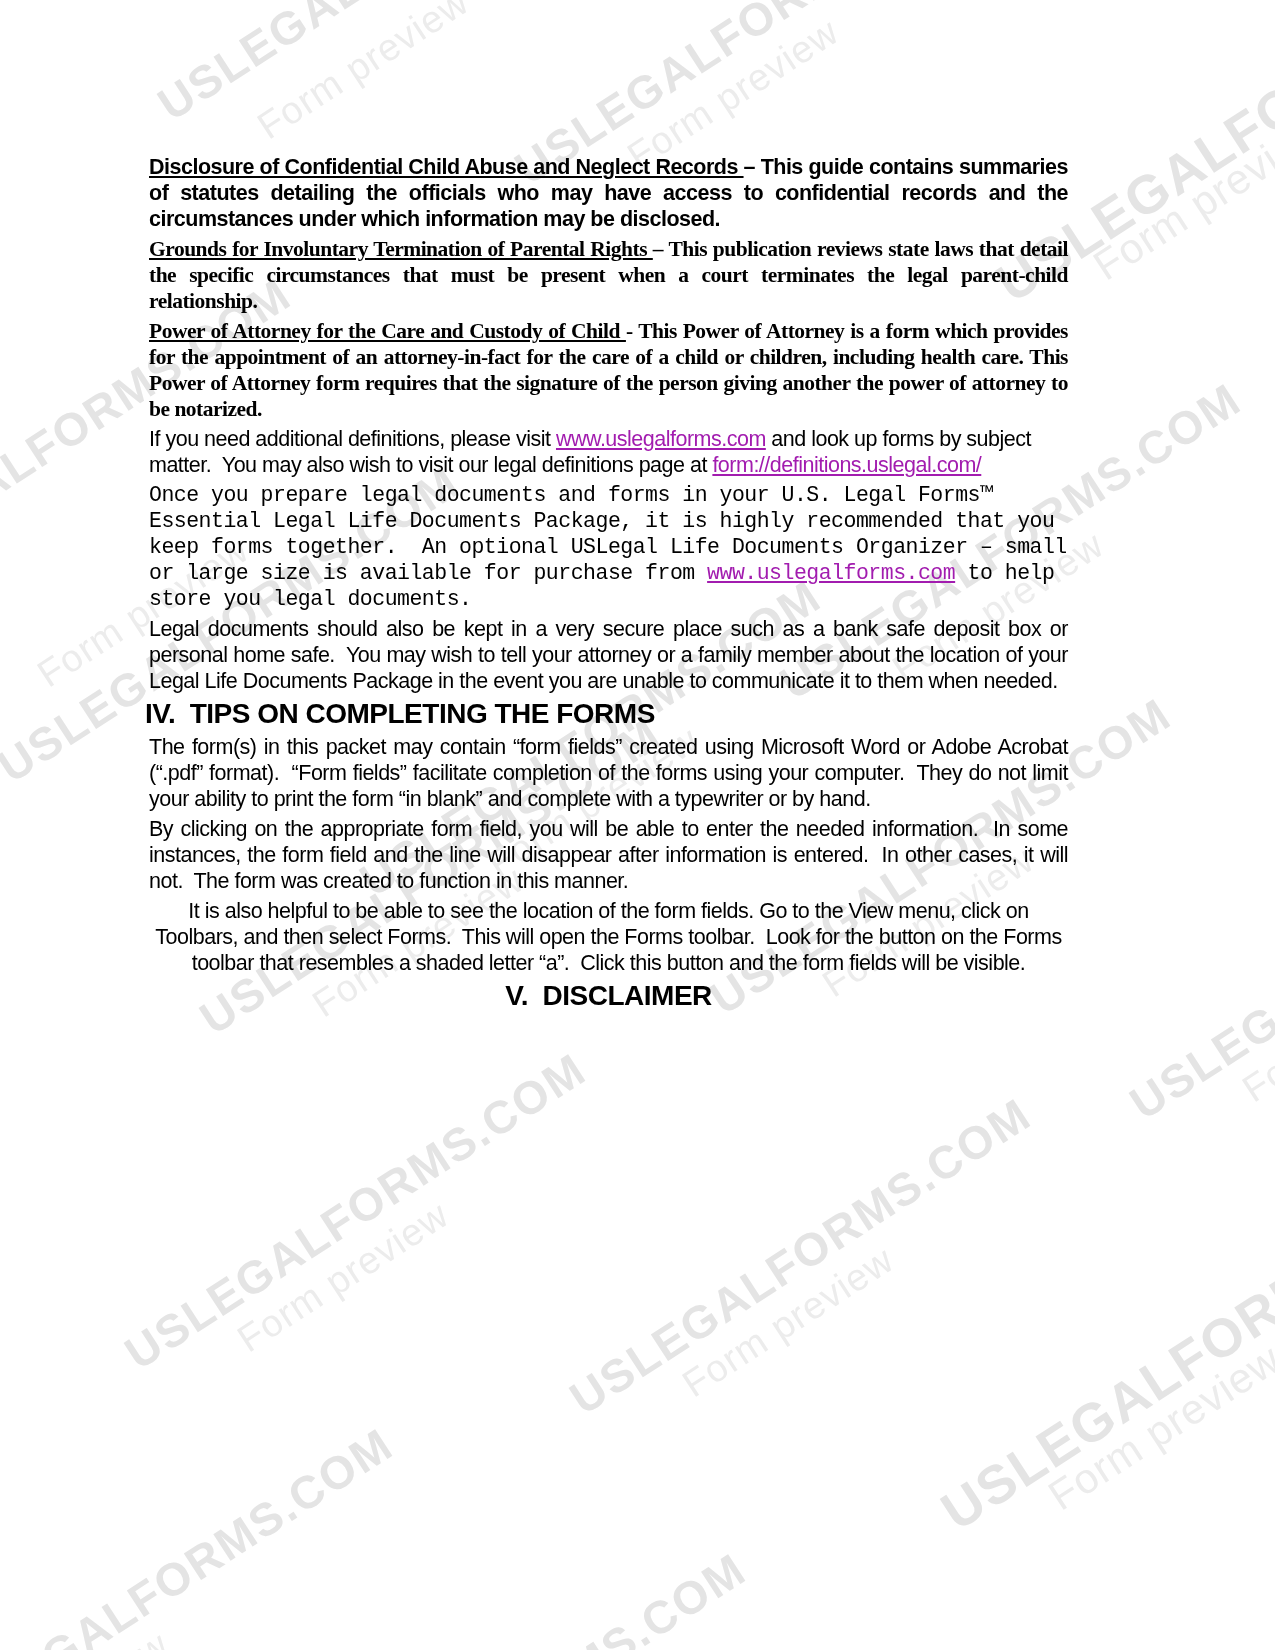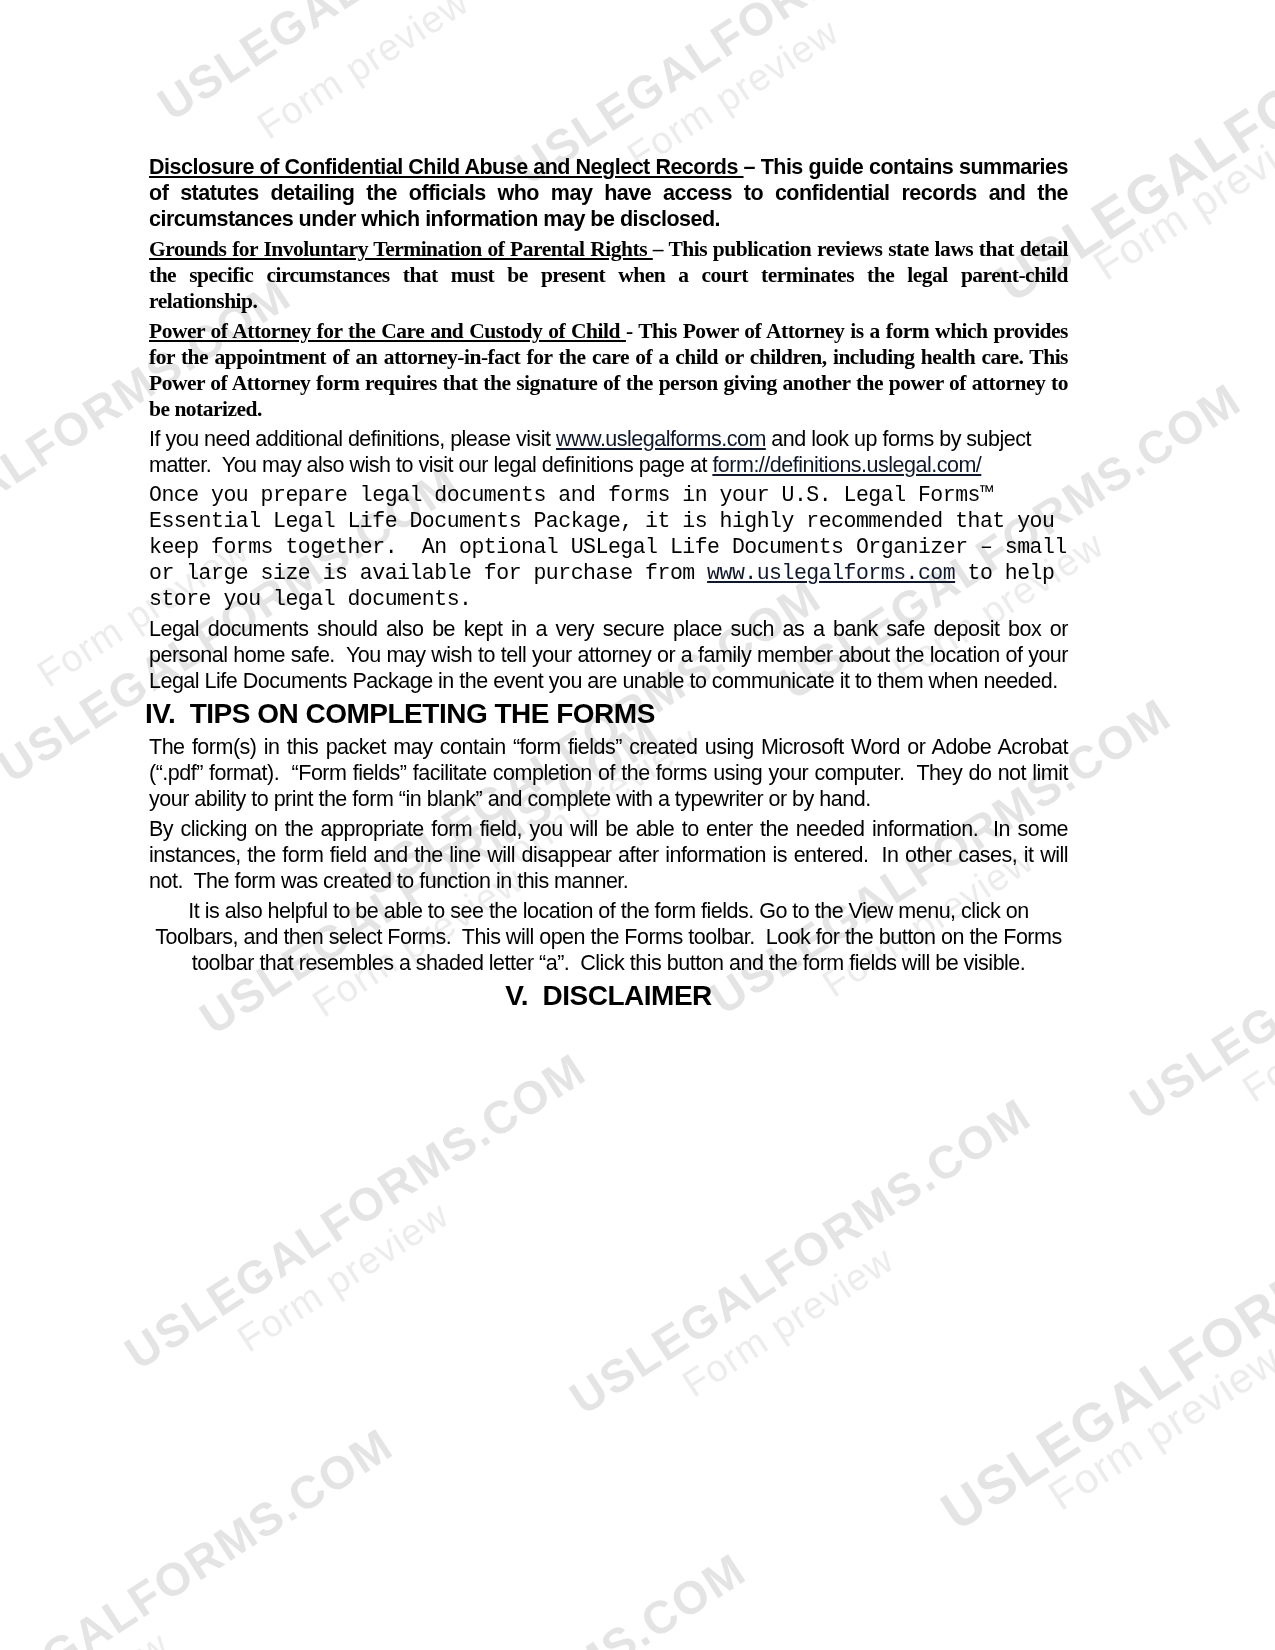--- a/index.html
+++ b/index.html
@@ -40,21 +40,21 @@
     margin: 0;
     font-size: 28px;
     line-height: 32px;
     letter-spacing: -0.5px;
     white-space: pre-wrap;
     font-weight: bold;
   }
   .bold { font-weight: bold; }
   .justify { text-align: justify; }
   .u { text-decoration: underline; }
-  a.doclink { color: #0f172a; text-decoration: underline; cursor: pointer; }
+  a.doclink { color: #a21caf; text-decoration: underline; cursor: pointer; }
   .mt23 { margin-top: 23px; }
   .mt24 { margin-top: 24px; }
   .mt26 { margin-top: 26px; text-align: center; }
   .mt27 { margin-top: 27px; font-family: Liberation Serif, serif; }
   .mt28 { margin-top: 28px; font-family: Liberation Mono, monospace; }
   .mt29 { margin-top: 29px; }
   .mt30 { margin-top: 30px; }
   .mt31 { margin-top: 31px; }
   .mt43 { margin-top: 43px; }
 </style>

